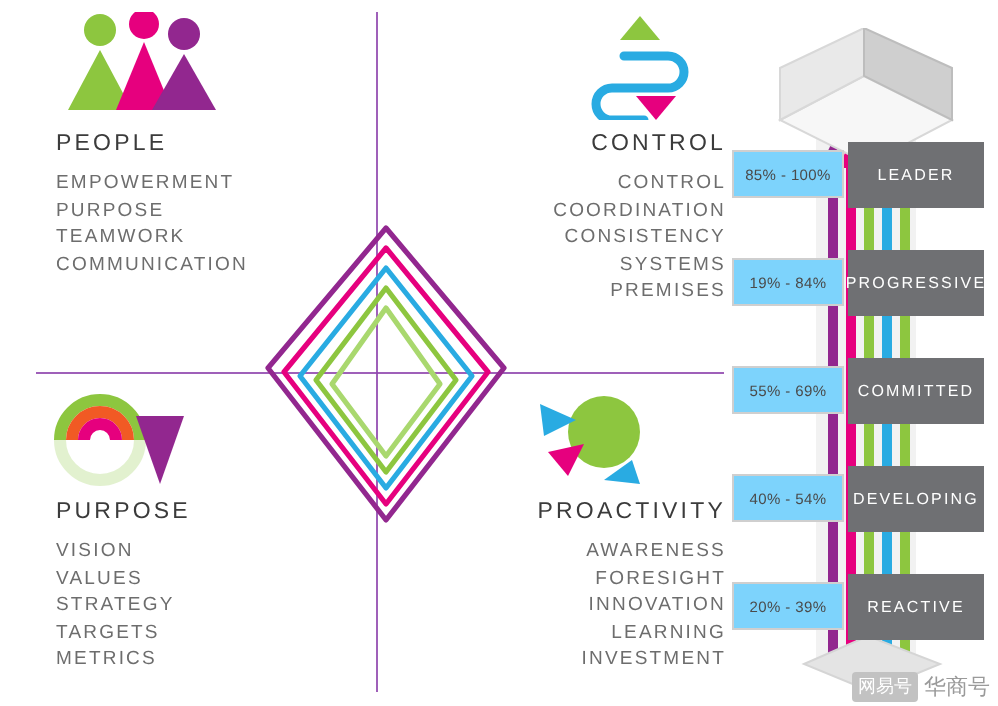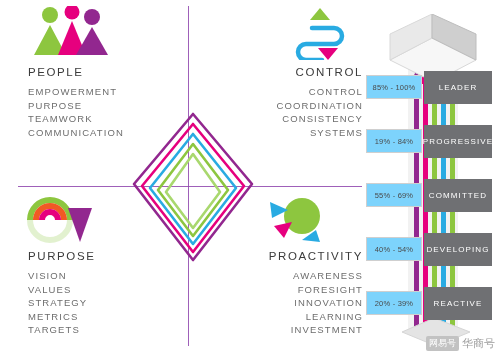--- a/index.html
+++ b/index.html
@@ -141,31 +141,32 @@
       </ul>
     </div>
 
     <div class="quad q-process">
       <div class="quad-title">CONTROL</div>
       <ul class="quad-list">
         <li>CONTROL</li>
         <li>COORDINATION</li>
         <li>CONSISTENCY</li>
         <li>SYSTEMS</li>
+        <li>PREMISES</li>
       </ul>
     </div>
 
     <div class="quad q-purpose">
       <div class="quad-title">PURPOSE</div>
       <ul class="quad-list">
         <li>VISION</li>
         <li>VALUES</li>
         <li>STRATEGY</li>
+        <li>TARGETS</li>
         <li>METRICS</li>
-        <li>TARGETS</li>
       </ul>
     </div>
 
     <div class="quad q-proactivity">
       <div class="quad-title">PROACTIVITY</div>
       <ul class="quad-list">
         <li>AWARENESS</li>
         <li>FORESIGHT</li>
         <li>INNOVATION</li>
         <li>LEARNING</li>

